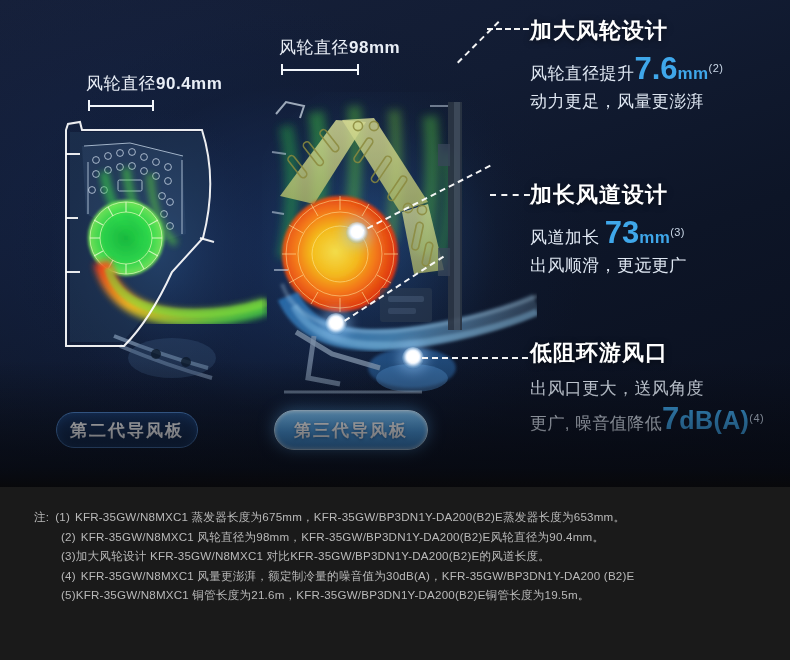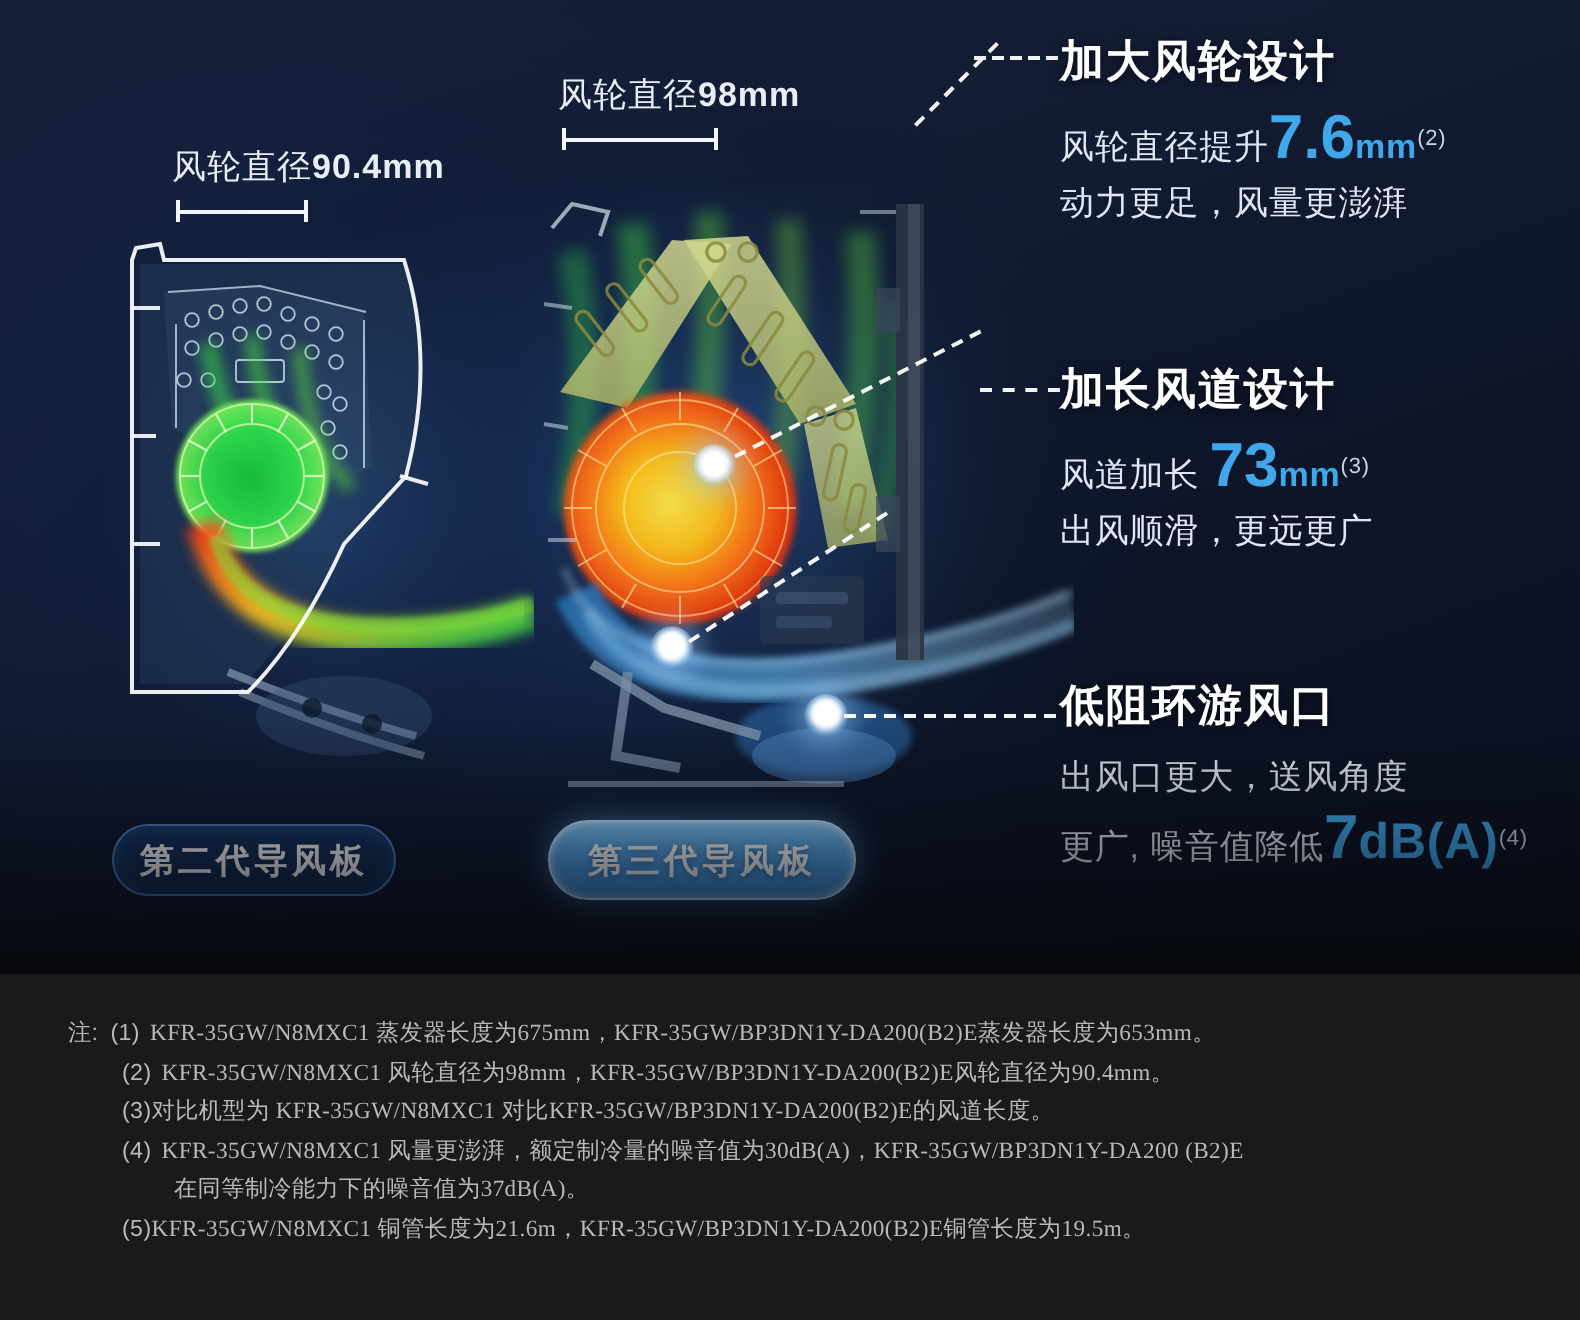--- a/index.html
+++ b/index.html
@@ -72,21 +72,21 @@
     background:linear-gradient(180deg,#7cc2f2 0%,#4c9fe4 55%,#3f92dc 100%);
     border:1px solid #bfe2fb;
     box-shadow:0 0 16px rgba(90,170,240,.6),0 0 4px rgba(255,255,255,.7) inset;
     text-shadow:0 1px 3px rgba(20,60,110,.55);}
 
   
   #notes{position:absolute;left:0;top:487px;width:790px;height:173px;background:#1a1a1a;}
   #notes .inner{padding:20px 26px 0 34px;}
   .nrow{display:flex;color:#b9b9b9;font-size:11.6px;line-height:19.5px;letter-spacing:.2px;white-space:nowrap;}
   .nrow .tag{flex:0 0 auto;}
-  .nrow .txt{flex:1 1 auto;font-family:Liberation Serif, serif;}
+  .nrow .txt{flex:1 1 auto;}
   .indent{padding-left:27px;}
 </style>
 </head>
 <body>
 
 <div id="stage">
 
   <div class="hero">
 
     <svg id="cfd-left" class="cfd" viewBox="0 0 215 290" width="215" height="290">
@@ -383,29 +383,26 @@
         <span class="tag" style="padding-right:6px;">注:</span>
         <span class="tag" style="padding-right:5px;">(1)</span>
         <span class="txt">KFR-35GW/N8MXC1 蒸发器长度为675mm，KFR-35GW/BP3DN1Y-DA200(B2)E蒸发器长度为653mm。</span>
       </div>
       <div class="nrow indent">
         <span class="tag" style="padding-right:5px;">(2)</span>
         <span class="txt">KFR-35GW/N8MXC1 风轮直径为98mm，KFR-35GW/BP3DN1Y-DA200(B2)E风轮直径为90.4mm。</span>
       </div>
       <div class="nrow indent">
         <span class="tag">(3)</span>
-        <span class="txt">对比机型为 KFR-35GW/N8MXC1 对比KFR-35GW/BP3DN1Y-DA200(B2)E的风道长度。</span>
+        <span class="txt">加大风轮设计 KFR-35GW/N8MXC1 对比KFR-35GW/BP3DN1Y-DA200(B2)E的风道长度。</span>
       </div>
       <div class="nrow indent">
         <span class="tag" style="padding-right:5px;">(4)</span>
         <span class="txt">KFR-35GW/N8MXC1 风量更澎湃，额定制冷量的噪音值为30dB(A)，KFR-35GW/BP3DN1Y-DA200  (B2)E</span>
       </div>
-      <div class="nrow indent" style="padding-left:53px;">
-        <span class="txt">在同等制冷能力下的噪音值为37dB(A)。</span>
-      </div>
       <div class="nrow indent">
         <span class="tag">(5)</span>
         <span class="txt">KFR-35GW/N8MXC1 铜管长度为21.6m，KFR-35GW/BP3DN1Y-DA200(B2)E铜管长度为19.5m。</span>
       </div>
     </div>
   </div>
 
 </div>
 
 </body></html>

